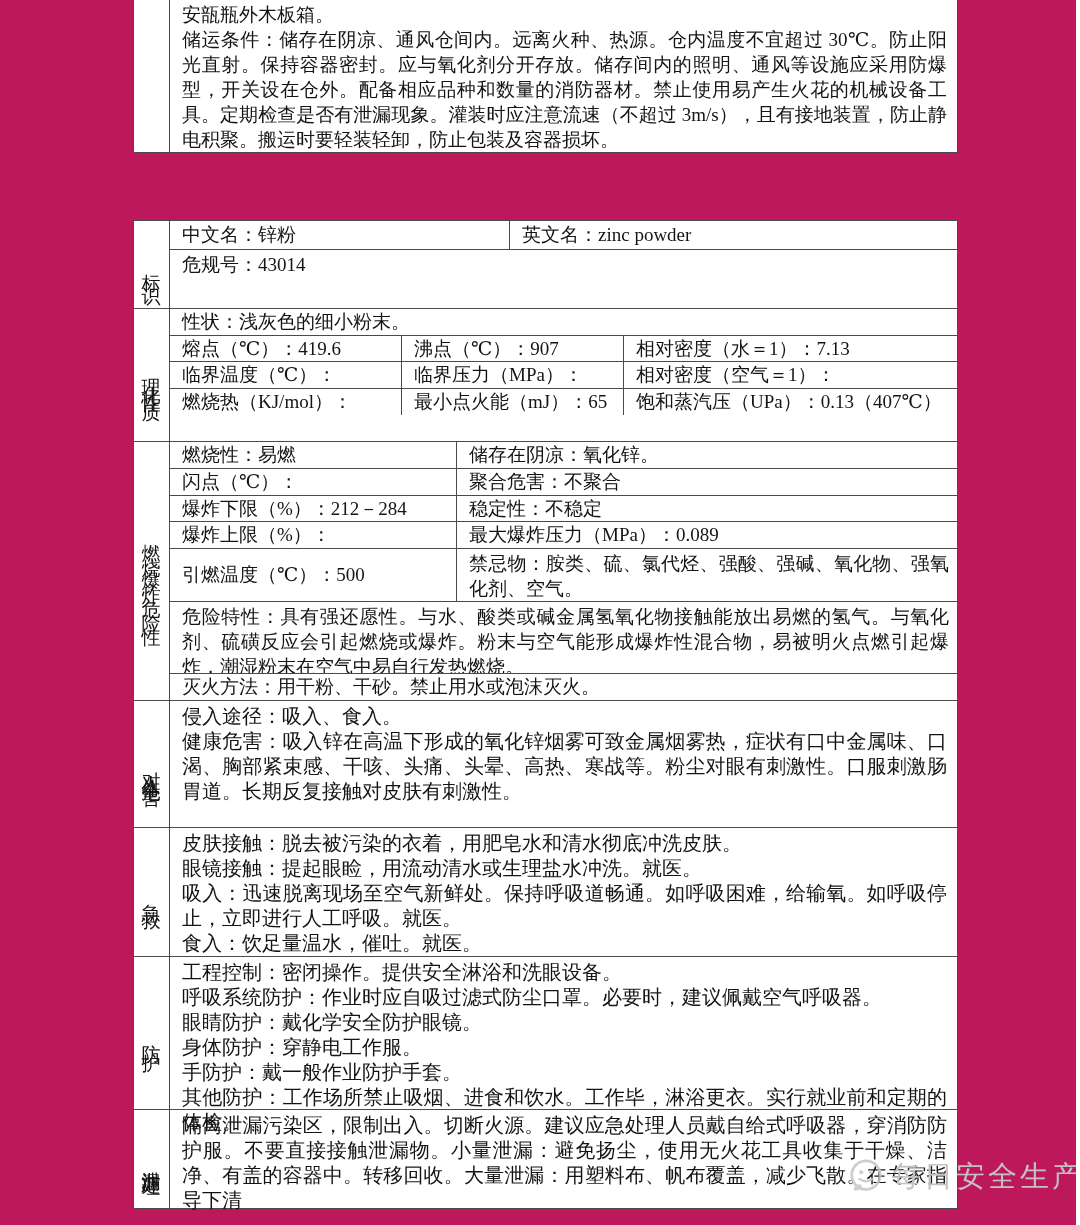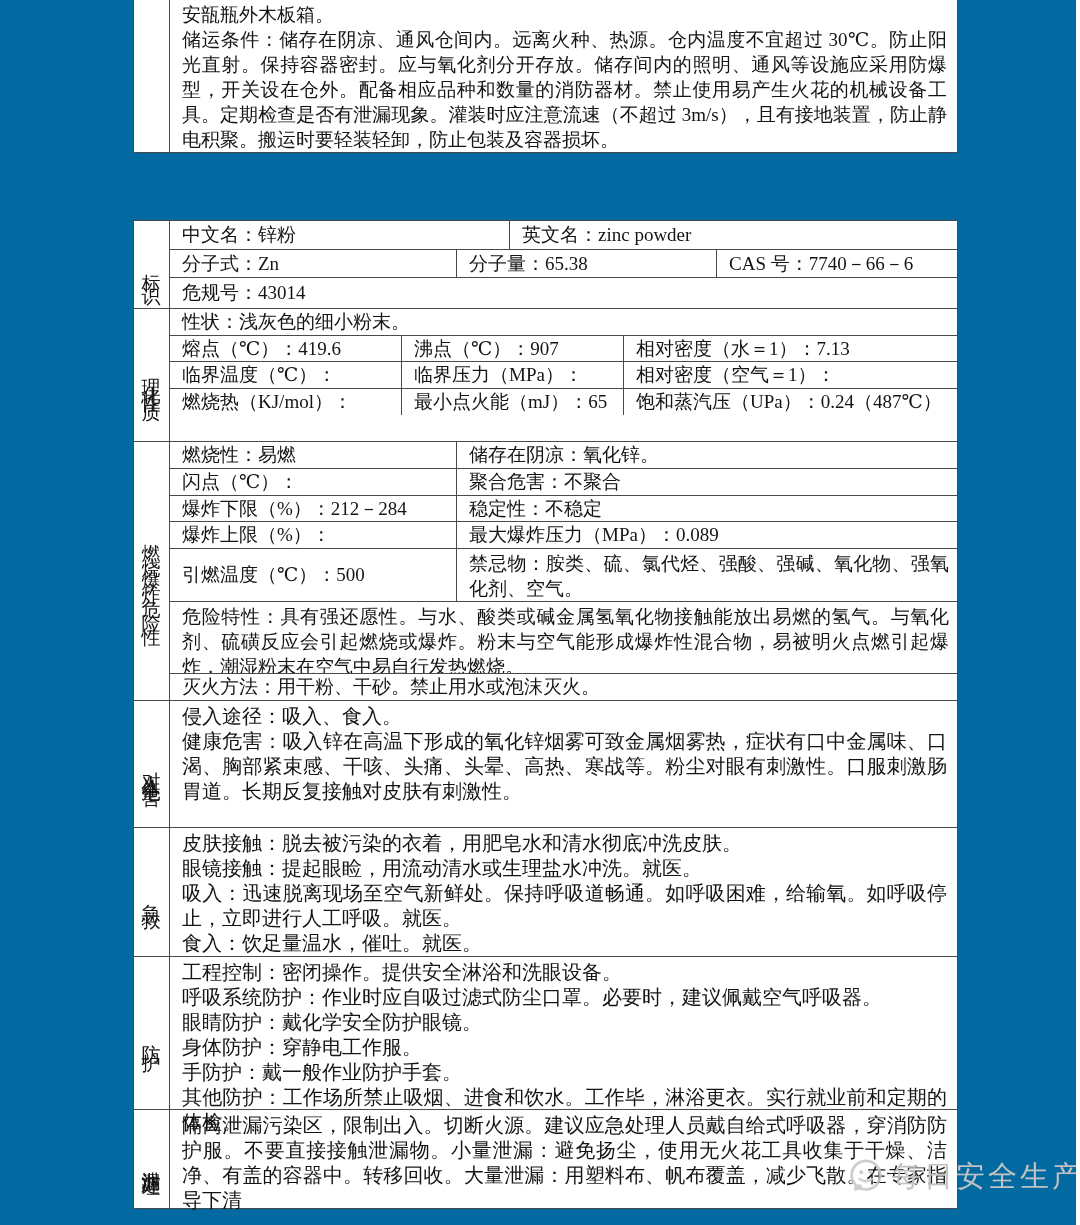--- a/index.html
+++ b/index.html
@@ -1,18 +1,18 @@
 <!DOCTYPE html>
 <html><head>
 <meta charset="utf-8">
 <style>
   * { margin:0; padding:0; box-sizing:border-box; }
   html,body { background:#ffffff; }
   .page {
-    position:relative; width:1076px; height:1225px; background:#0369a1;
+    position:relative; width:1076px; height:1225px; background:#be185d;
     font-family:"Liberation Serif","DejaVu Serif",serif; color:#141414;
     overflow:hidden;
   }
   
   .top-table {
     position:absolute; left:133px; top:-2px; width:825px; height:155px;
     border:1px solid #4a4a4a; border-top:none; display:flex; background:#fff;
   }
   .top-table .side { width:36px; border-right:1px solid #4a4a4a; }
   .top-table .content {
@@ -98,25 +98,20 @@
 
     <div class="section s-id">
       <div class="side sp12">
           <span>标识</span>
         </div>
       <div class="rows">
         <div class="row h29">
           <div class="cell w340">中文名：锌粉</div>
           <div class="cell grow">英文名：zinc powder</div>
         </div>
-        <div class="row h29">
-          <div class="cell w287">分子式：Zn</div>
-          <div class="cell w260">分子量：65.38</div>
-          <div class="cell grow">CAS 号：7740－66－6</div>
-        </div>
         <div class="row h30">
           <div class="cell grow">危规号：43014</div>
         </div>
       </div>
     </div>
 
     <div class="section s-phys">
       <div class="side sp8">
           <span>理化性质</span>
         </div>
@@ -130,21 +125,21 @@
           <div class="cell grow">相对密度（水＝1）：7.13</div>
         </div>
         <div class="row h27">
           <div class="cell w232">临界温度（℃）：</div>
           <div class="cell w222">临界压力（MPa）：</div>
           <div class="cell grow">相对密度（空气＝1）：</div>
         </div>
         <div class="row h26">
           <div class="cell w232">燃烧热（KJ/mol）：</div>
           <div class="cell w222">最小点火能（mJ）：65</div>
-          <div class="cell grow">饱和蒸汽压（UPa）：0.24（487℃）</div>
+          <div class="cell grow">饱和蒸汽压（UPa）：0.13（407℃）</div>
         </div>
       </div>
     </div>
 
     <div class="section s-fire">
       <div class="side sp14">
           <span>燃烧爆炸危险性</span>
         </div>
       <div class="rows">
         <div class="row h27">

